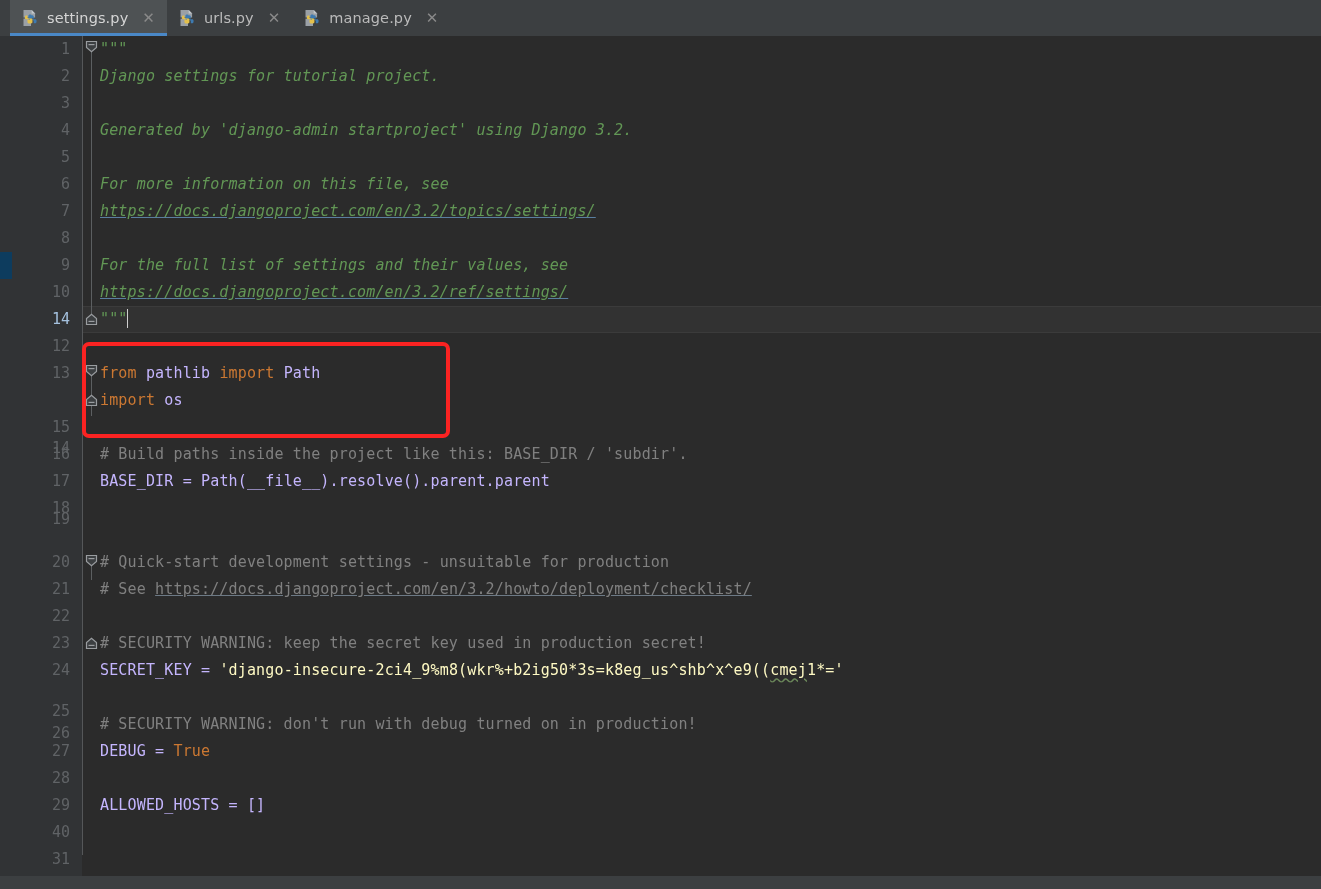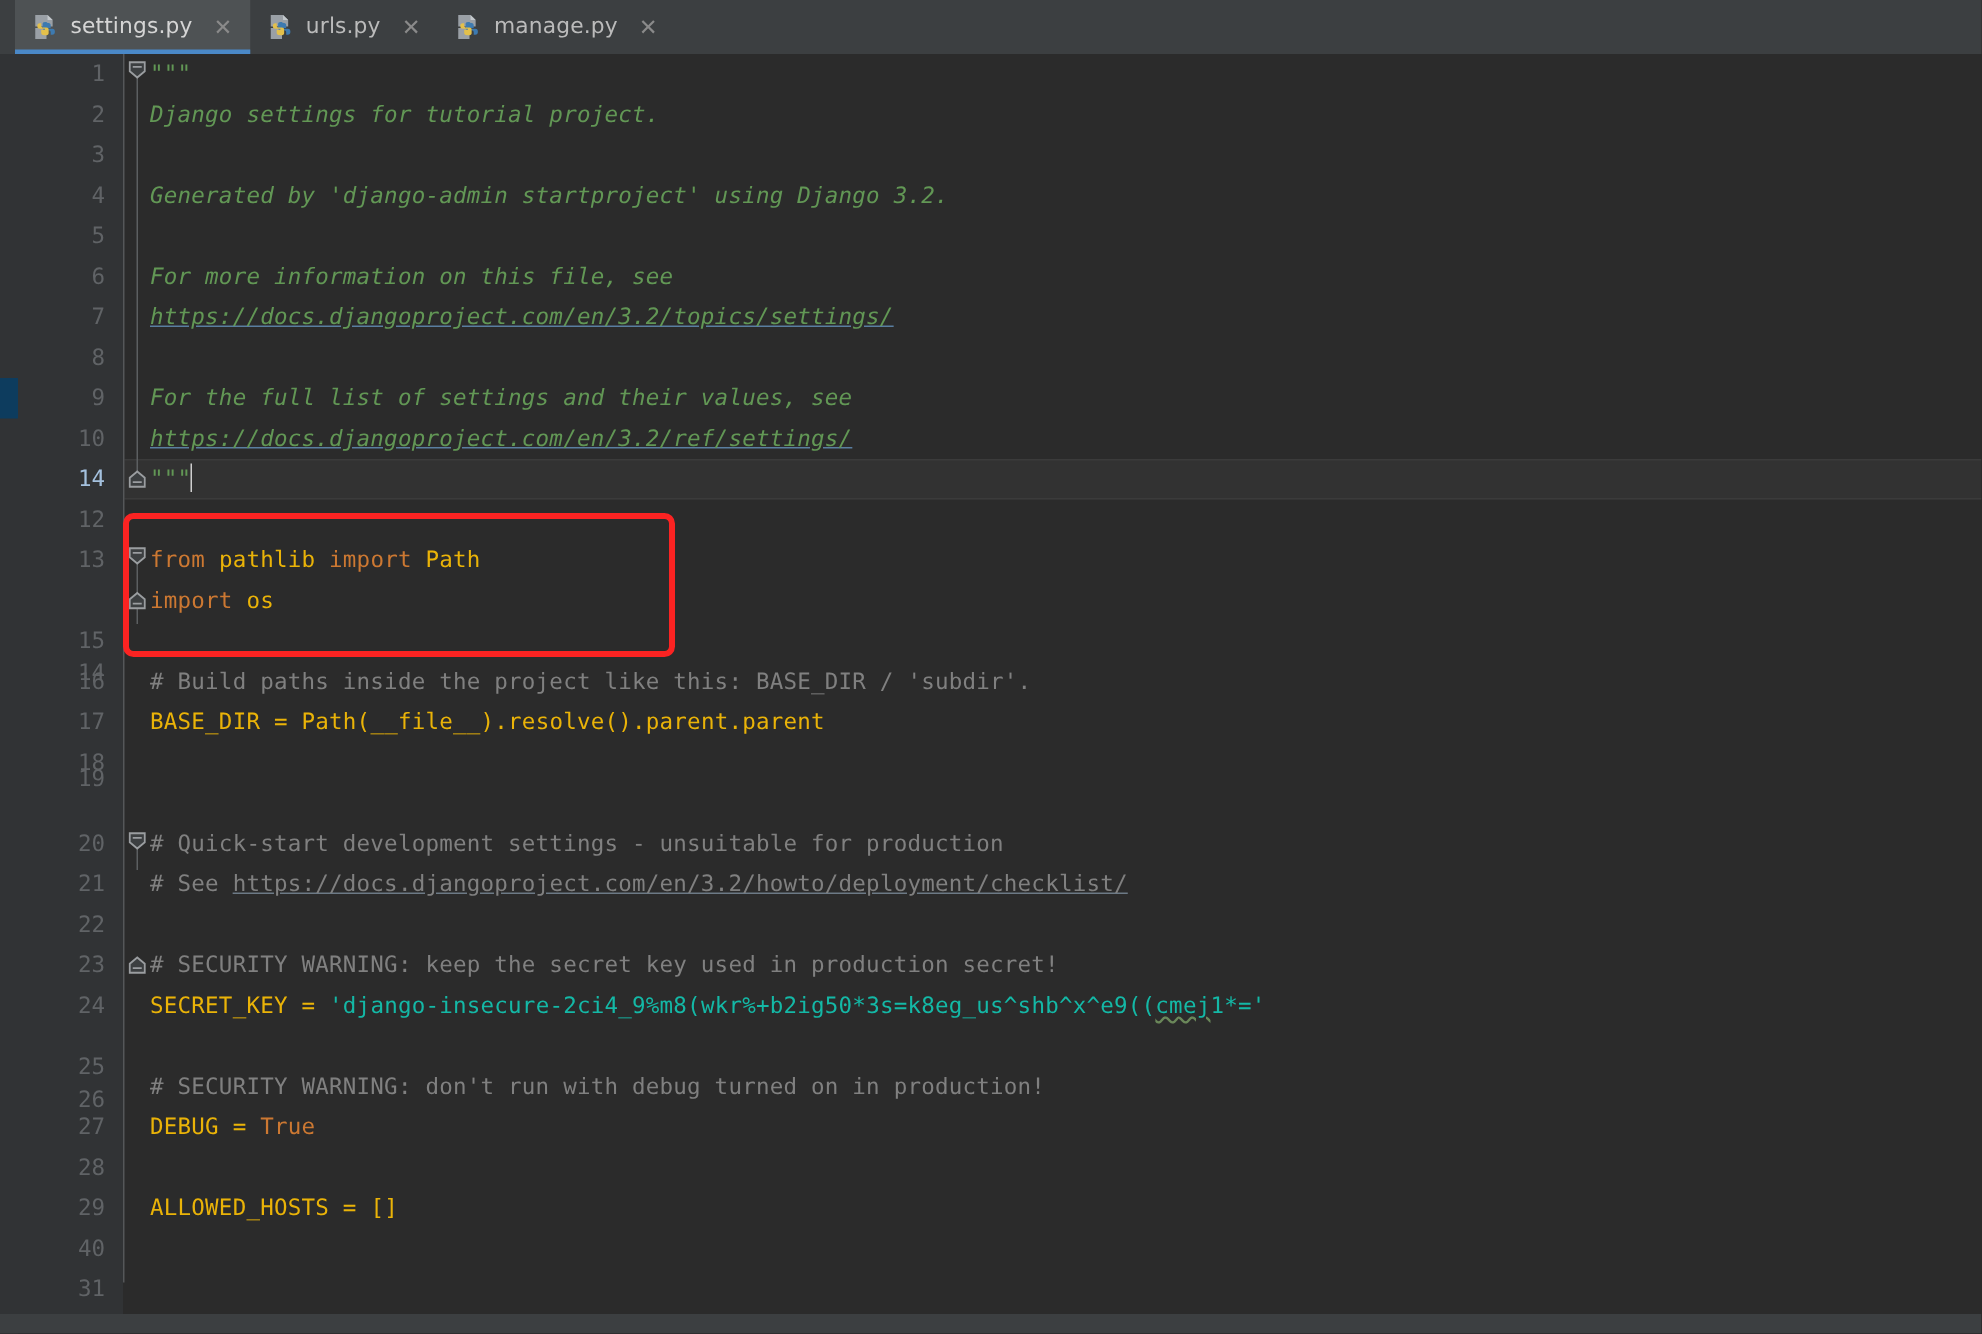--- a/index.html
+++ b/index.html
@@ -181,22 +181,22 @@
     border-bottom: 1px solid #3b3b3b;
     box-sizing: border-box;
   }
 
   
   .t-doc      { color: #629755; font-style: italic; }
   .t-link     { color: #629755; font-style: italic; text-decoration: underline; text-decoration-color: #5a7ea0; }
   .t-comment  { color: #808080; }
   .t-comment-link { color: #808080; text-decoration: underline; text-decoration-color: #6d7a86; }
   .t-kw       { color: #cc7832; }
-  .t-ident    { color: #eab308; }
-  .t-str      { color: #14b8a6; margin-top: 29px; }
+  .t-ident    { color: #c4b5fd; }
+  .t-str      { color: #fef9c3; margin-top: 29px; }
   .t-const    { color: #cc7832; }
 
   .typo {
     text-decoration: underline;
     text-decoration-style: wavy;
     text-decoration-color: #6a8759;
     text-underline-offset: 2px;
   }
 
   

